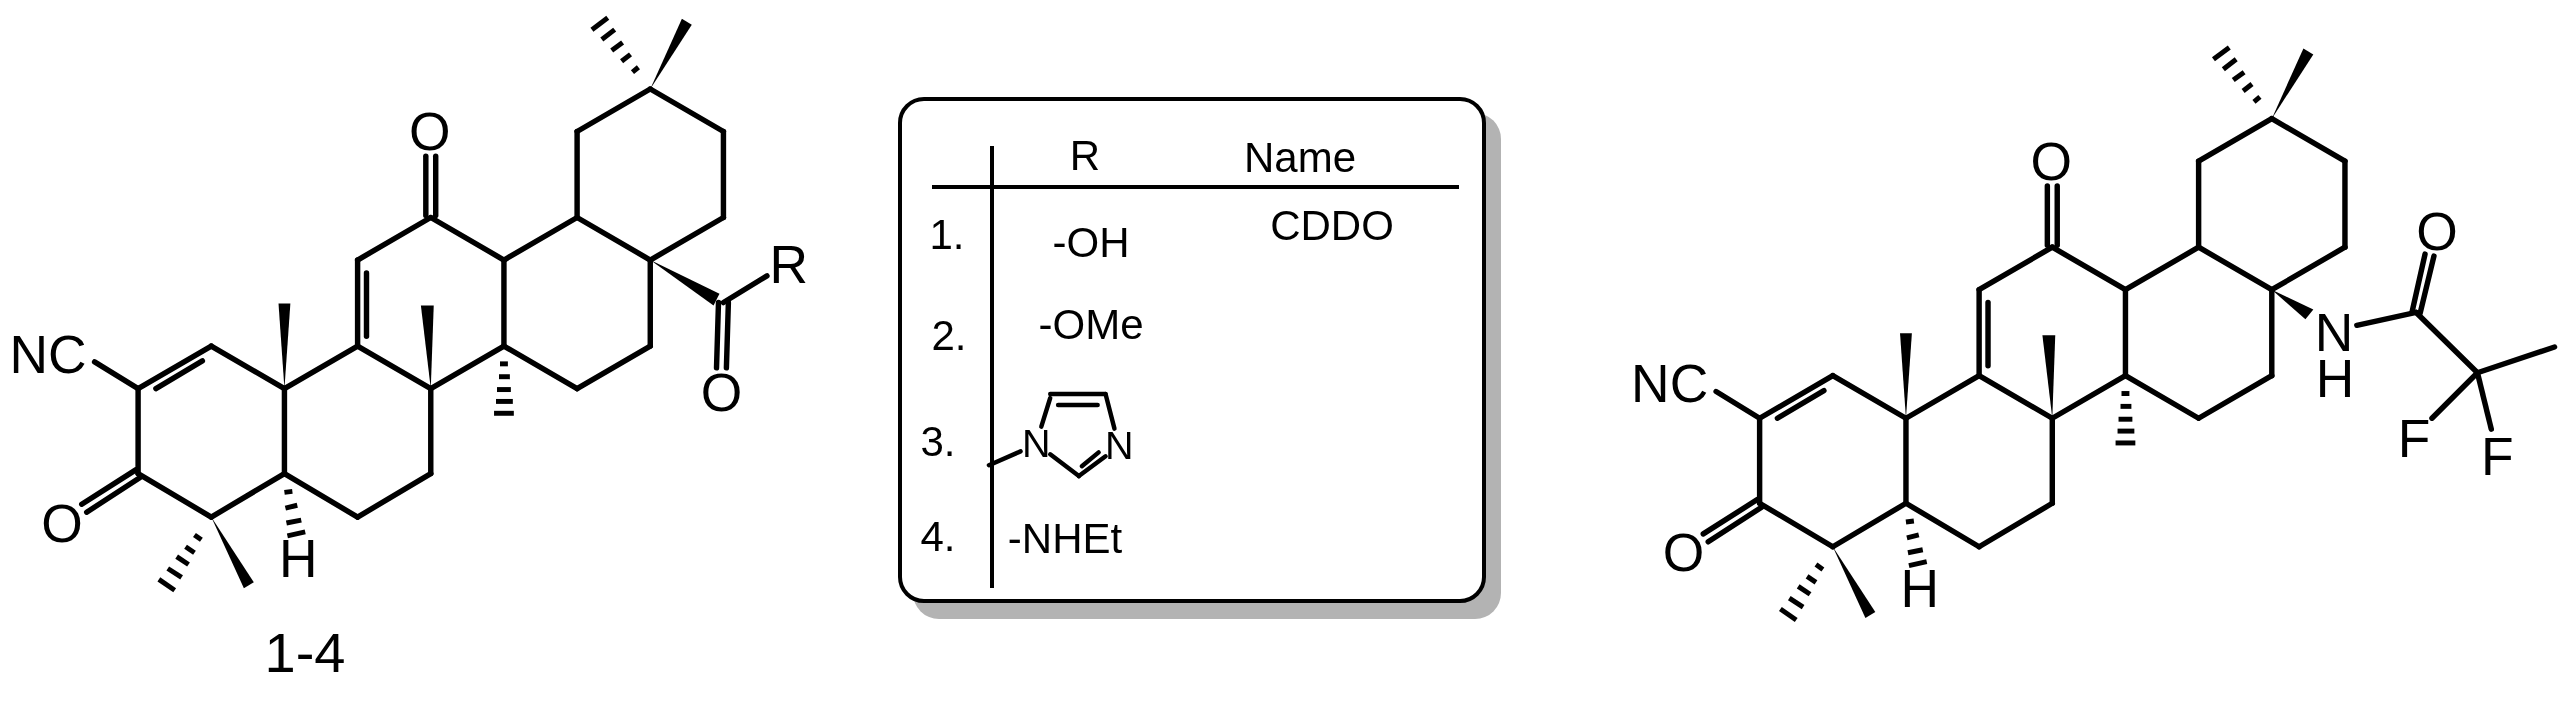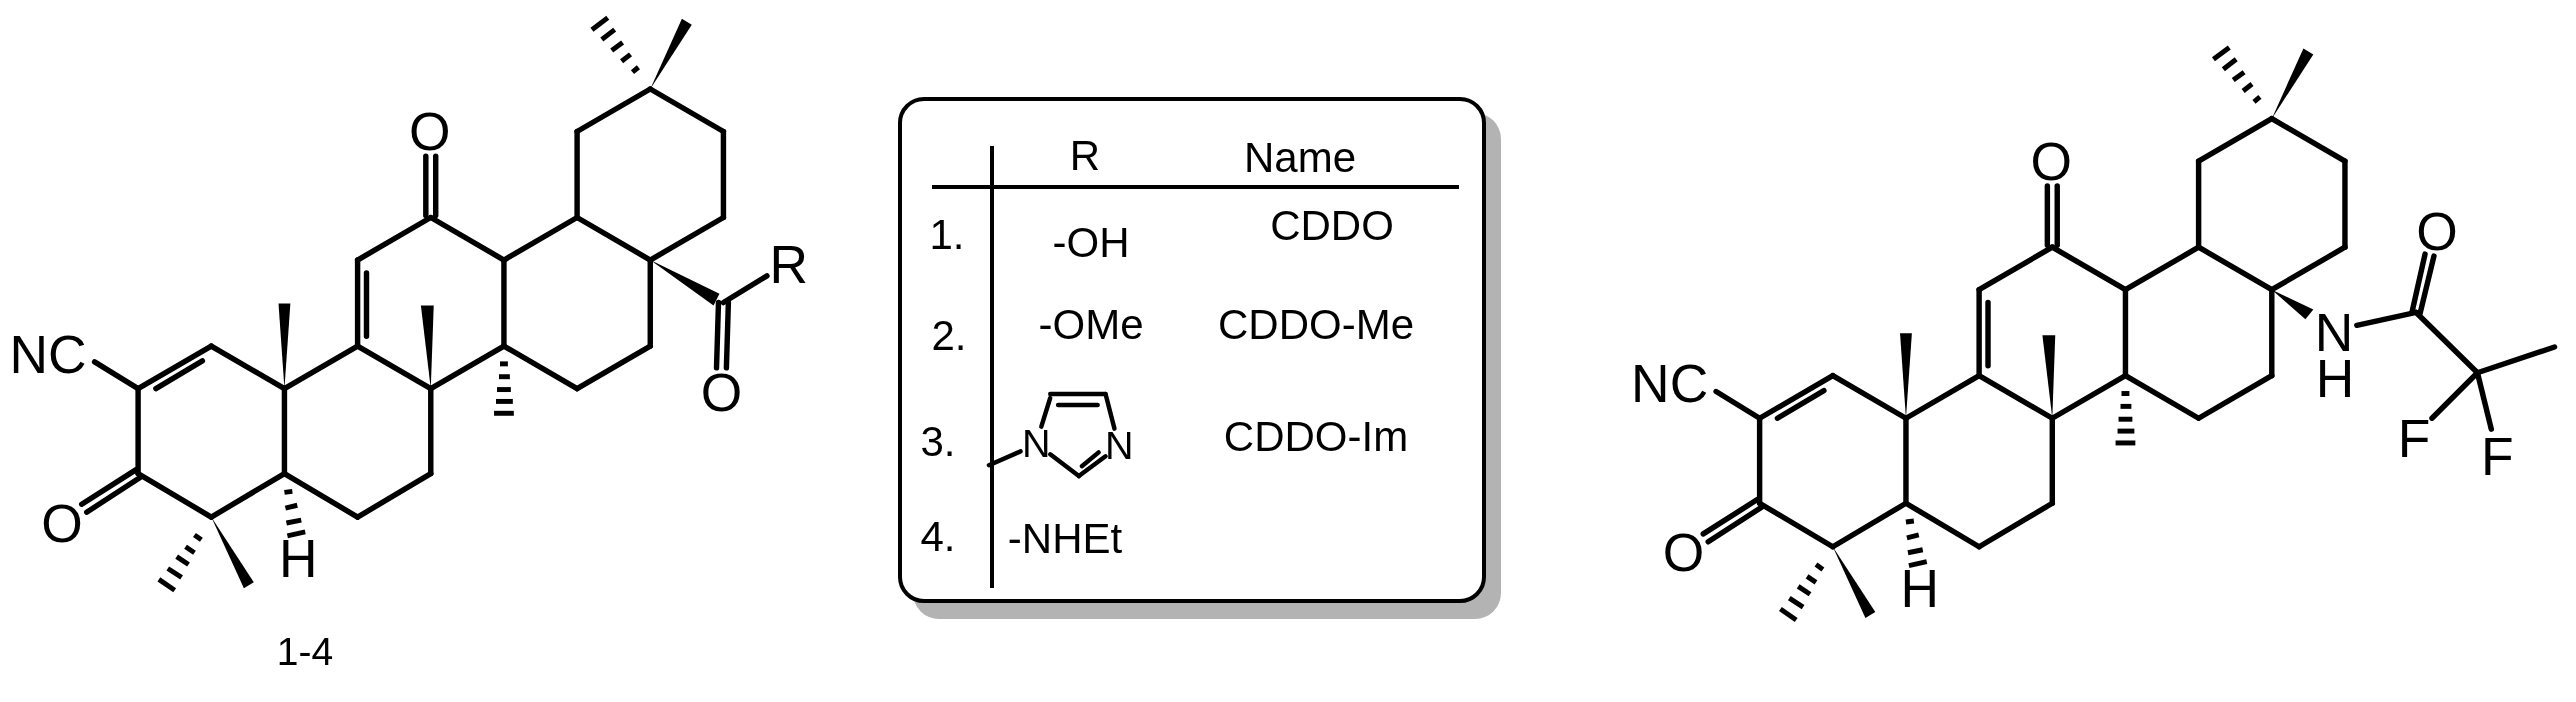--- a/index.html
+++ b/index.html
@@ -3,21 +3,21 @@
 <meta charset="utf-8">
 <style>
   html,body{margin:0;padding:0;background:#ffffff;}
   .figure{position:relative;width:2576px;height:702px;background:#ffffff;overflow:hidden;
           font-family:"Liberation Sans",sans-serif;color:#000;}
   svg.mol{position:absolute;left:0;top:0;}
   .mol line{stroke:#000;stroke-width:5.5;stroke-linecap:round;}
   .mol g.hash line{stroke-width:5;stroke-linecap:butt;}
   .mol polygon{fill:#000;stroke:none;}
   .mol text{font-size:54px;text-anchor:middle;fill:#000;}
-  .struct-label{position:absolute;transform:translate(-50%,-50%);font-size:39px;white-space:nowrap;}
+  .struct-label{position:absolute;transform:translate(-50%,-50%);font-size:56px;white-space:nowrap;}
   .tbox{position:absolute;left:898px;top:97px;width:588px;height:506px;box-sizing:border-box;
         border:4px solid #000;border-radius:26px;background:#fff;}
   .tbox .vline{position:absolute;left:88px;top:45px;width:4px;height:442px;background:#000;}
   .tbox .hline{position:absolute;left:30px;top:84px;width:527px;height:4px;background:#000;}
   .cell{position:absolute;transform:translate(-50%,-50%);font-size:42px;white-space:nowrap;}
   svg.imz{position:absolute;left:82px;top:283px;}
   .imz line{stroke:#000;stroke-width:4.5;stroke-linecap:round;}
   .imz text{font-size:40px;text-anchor:middle;fill:#000;}
 </style>
 </head>
@@ -225,24 +225,22 @@
 
     <div class="cell" style="left:183px;top:55px">R</div>
     <div class="cell" style="left:398px;top:57px">Name</div>
 
     <div class="cell" style="left:45px;top:134px">1.</div>
     <div class="cell" style="left:189px;top:142px">-OH</div>
     <div class="cell" style="left:430px;top:125px">CDDO</div>
 
     <div class="cell" style="left:47px;top:235px">2.</div>
     <div class="cell" style="left:189px;top:224px">-OMe</div>
-    <div class="cell" style="left:414px;top:224px">CDDO-Me</div>
 
     <div class="cell" style="left:36px;top:341px">3.</div>
-    <div class="cell" style="left:414px;top:336px">CDDO-Im</div>
 
     <div class="cell" style="left:36px;top:436px">4.</div>
     <div class="cell" style="left:163px;top:438px">-NHEt</div>
 
     <svg class="imz" width="168" height="114" viewBox="0 0 170 115">
       <g>
         <line x1="5" y1="82" x2="37" y2="68"></line>
         <line x1="58" y1="43" x2="67" y2="14"></line>
         <line x1="67" y1="10" x2="123" y2="10"></line>
         <line x1="75" y1="21" x2="115" y2="21"></line>

